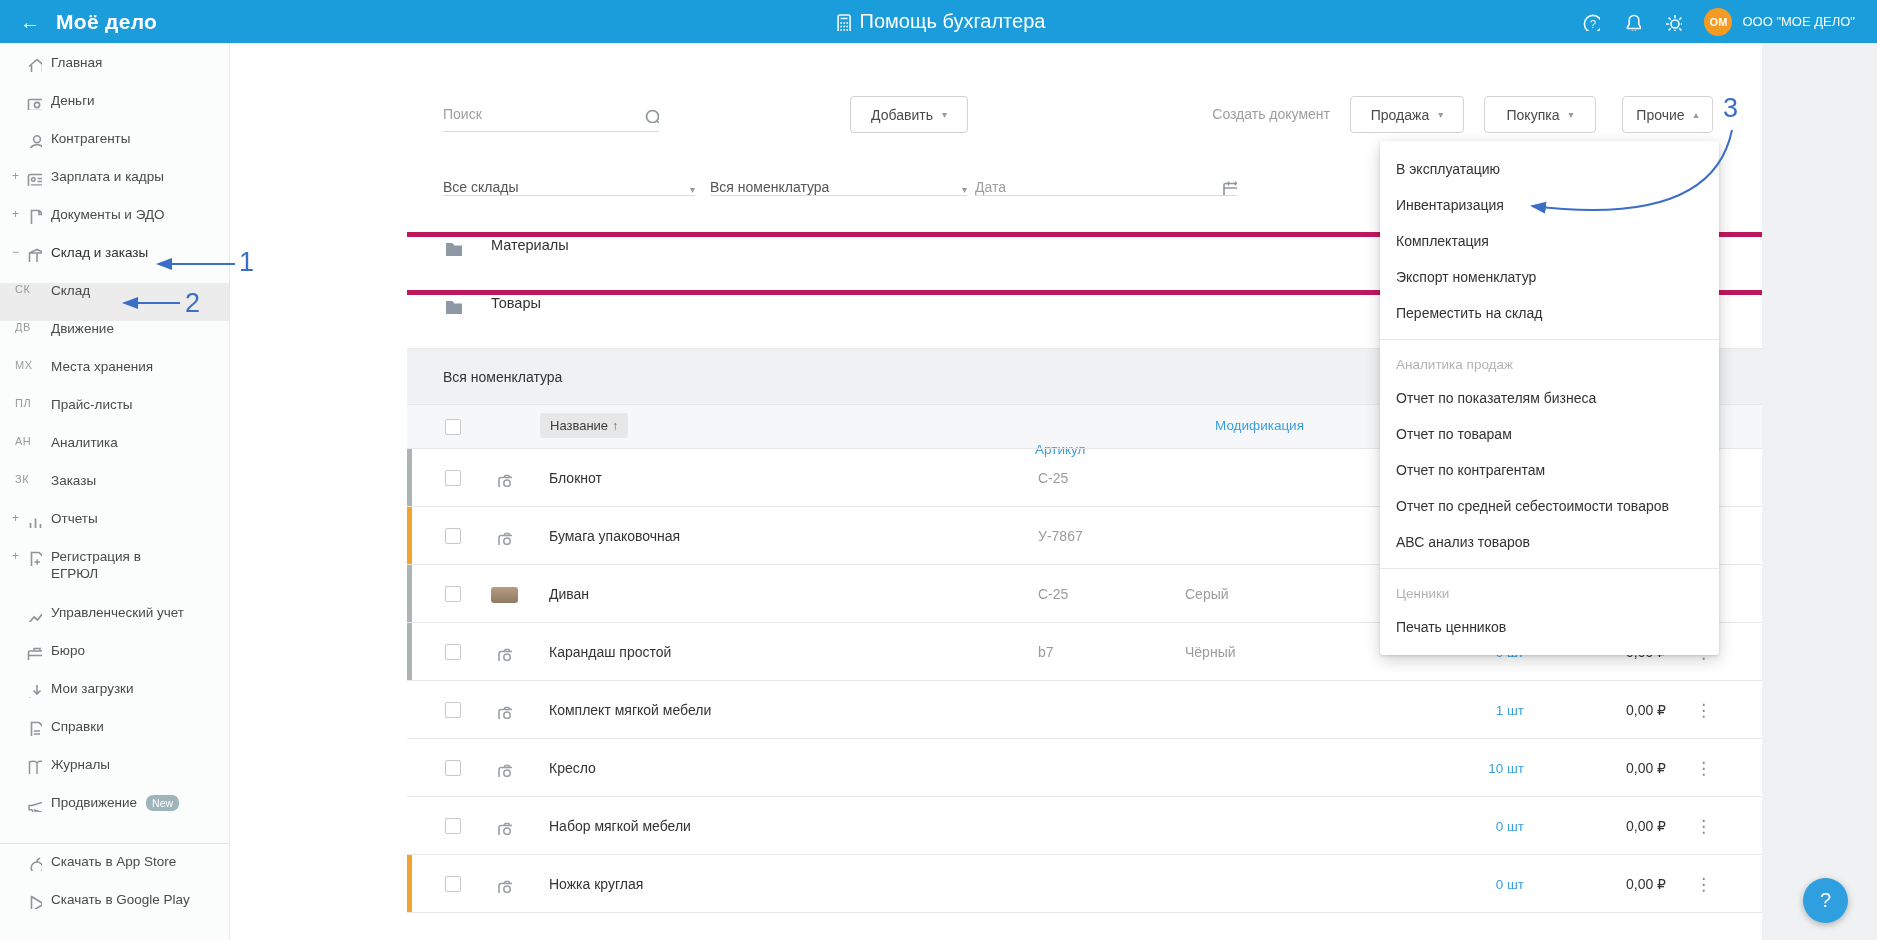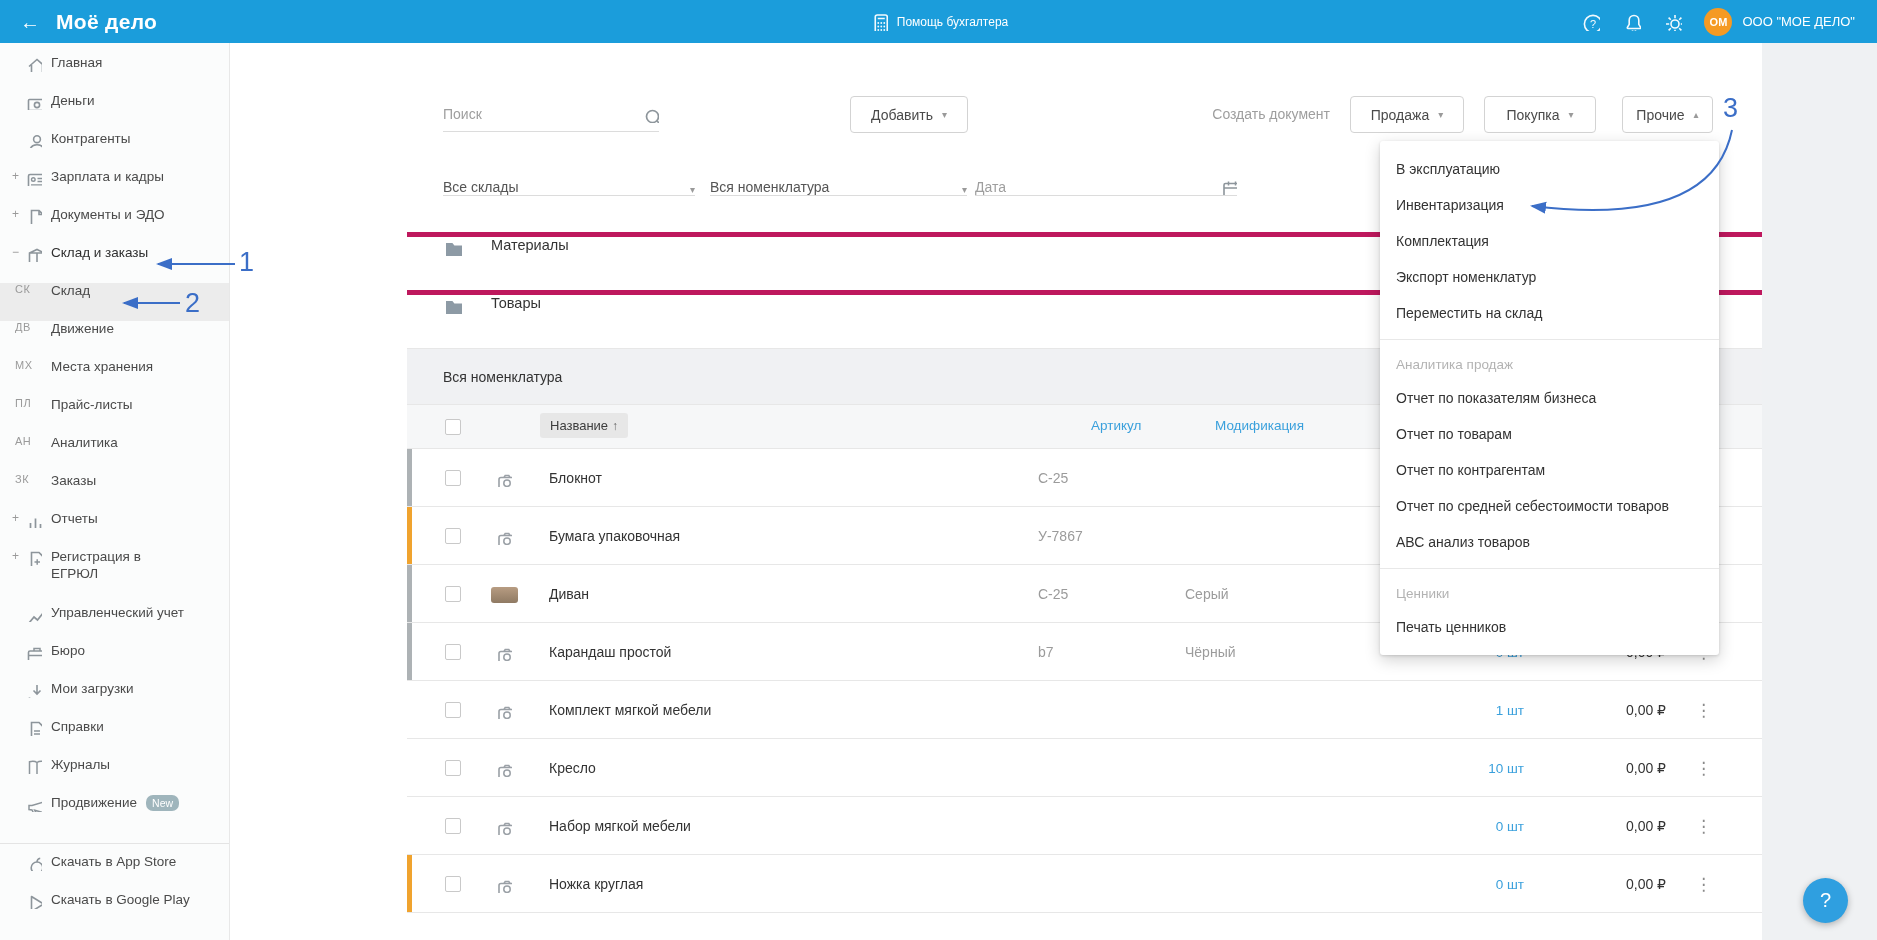--- a/index.html
+++ b/index.html
@@ -7,21 +7,21 @@
   .page { position:relative; width:1877px; height:940px; overflow:hidden; background:#fff;
           font-family:"Liberation Sans","DejaVu Sans",sans-serif; color:#333; }
 
   
   .topbar { position:absolute; top:0; left:0; width:1877px; height:43px; background:#1b9ddb;
             color:#fff; display:flex; align-items:center; z-index:50; }
   .tb-left { display:flex; align-items:center; gap:16px; padding-left:20px; }
   .back-arrow { font-size:20px; cursor:pointer; line-height:1; }
   .logo { font-size:21px; font-weight:bold; letter-spacing:.3px; cursor:pointer; }
   .tb-center { position:absolute; left:50%; transform:translateX(-50%); display:flex; align-items:center;
-               gap:9px; font-size:12px; }
+               gap:9px; font-size:20px; }
   .tb-right { margin-left:auto; display:flex; align-items:center; gap:22px; padding-right:22px; }
   .tb-ico { width:19px; height:19px; color:#fff; opacity:.95; cursor:pointer; }
   .avatar { width:28px; height:28px; border-radius:50%; background:#f59a23; color:#fff; font-size:11px;
             font-weight:bold; display:flex; align-items:center; justify-content:center; cursor:pointer; }
   .org { font-size:13px; margin-left:-12px; cursor:pointer; }
 
   
   .sidebar { position:absolute; top:43px; left:0; width:230px; bottom:0; background:#fbfcfc;
              border-right:1px solid #e8e8e8; padding-top:12px; z-index:10; }
   .sb-item { display:flex; align-items:flex-start; height:38px; padding:0 8px 0 12px; font-size:13.5px;
@@ -74,21 +74,21 @@
   .folder-ico { width:19px; height:19px; color:#8d9aa5; margin-right:29px; }
   .folder-name { font-size:14.5px; color:#333; }
   .section-row { height:56px; background:#f0f1f3; border-top:1px solid #e7e7e7; display:flex;
                  align-items:center; padding-left:36px; font-size:14px; color:#333; }
   .thead { position:relative; height:44px; background:#f6f7f8; border-top:1px solid #e7e7e7; }
   .thead .cb { top:14px; }
   .th-pill { position:absolute; left:133px; top:8px; background:#e7e7e7; border-radius:3px;
              padding:5px 10px; font-size:13px; color:#3c3c3c; cursor:pointer; }
   .th-pill .sort { font-size:12px; color:#666; margin-left:4px; }
   .th-link { position:absolute; top:13px; font-size:13.5px; color:#3aa0dc; cursor:pointer; }
-  .th-sku { left:684px; } .th-mod { left:808px; }
+  .th-sku { left:628px;margin-top:24px; } .th-mod { left:808px; }
 
   .trow { position:relative; height:58px; border-top:1px solid #e7e7e7; }
   .trow.partial { height:27px; }
   .ind { position:absolute; left:0; top:0; bottom:0; width:5px; }
   .ind.gray { background:#adb2b5; } .ind.orange { background:#f0a32e; }
   .cb { position:absolute; left:38px; width:16px; height:16px; border:1px solid #c9c9c9;
         border-radius:2px; background:#fff; cursor:pointer; top:21px; }
   .cam { position:absolute; left:88px; top:21px; width:17px; height:17px; color:#9aa0a6; }
   .thumb { position:absolute; left:84px; top:22px; width:27px; height:16px; border-radius:3px;
            background:linear-gradient(#b79c82,#8f7a63); }

